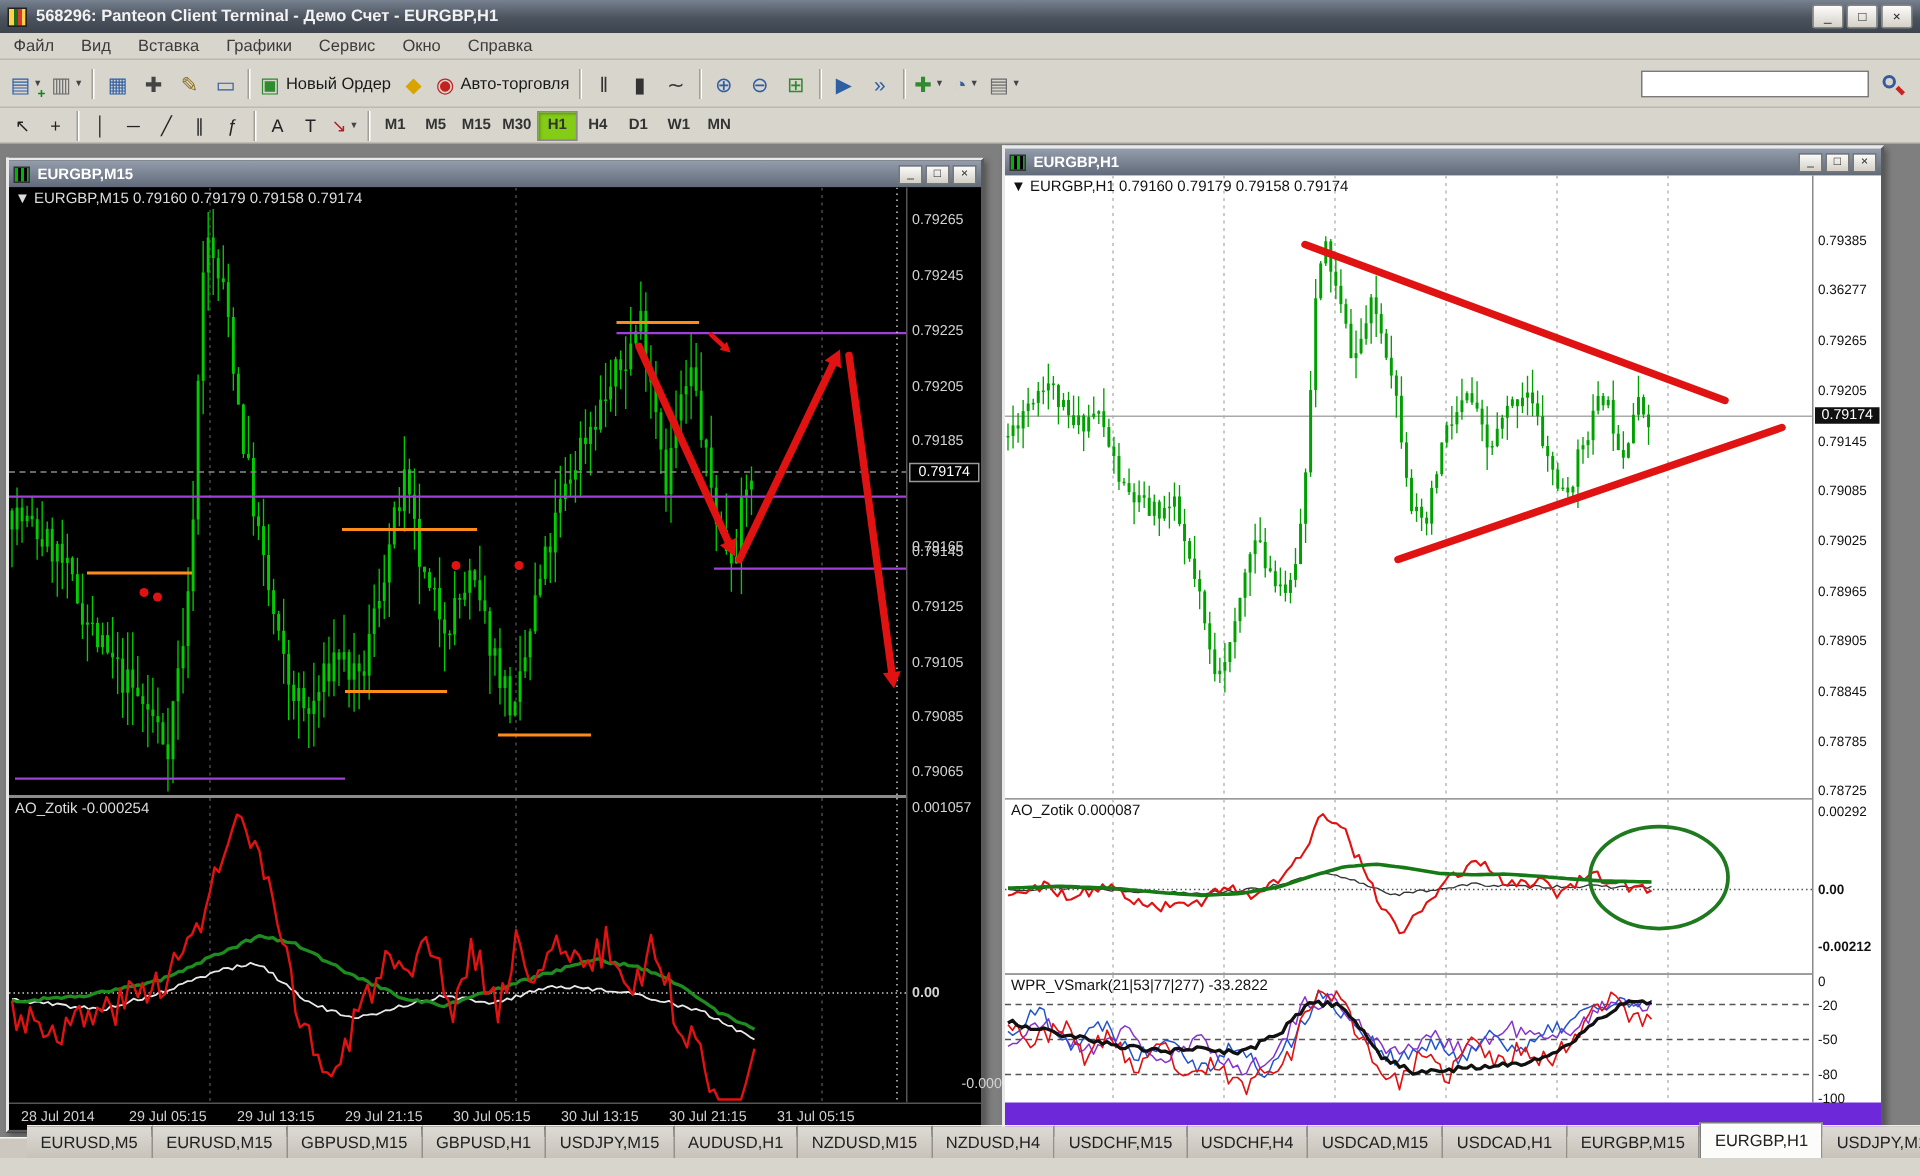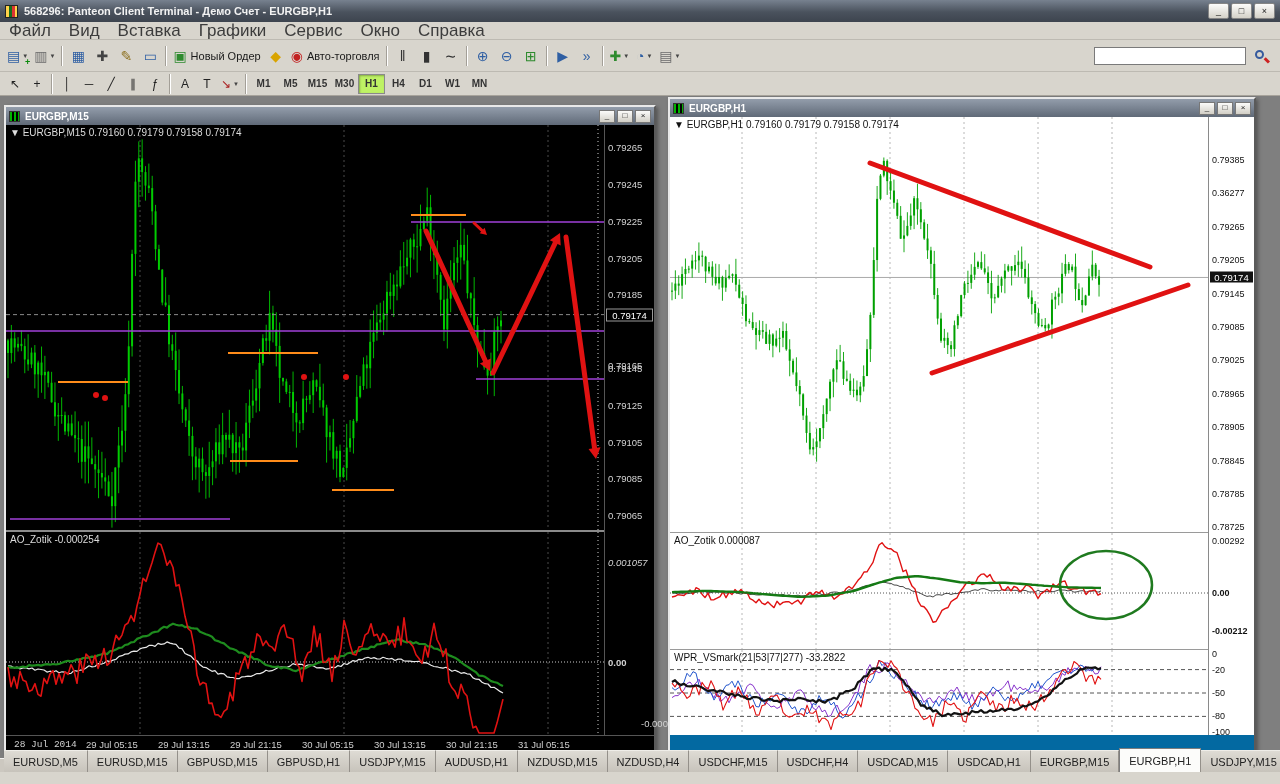--- a/index.html
+++ b/index.html
@@ -10,36 +10,36 @@
   
   .titlebar{position:absolute;left:0;top:0;width:1280px;height:22px;
     background:linear-gradient(#77818f,#4a525d 55%,#3d444e);
     display:flex;align-items:center;padding:0 5px;color:#f2f2f2;font-size:11px;font-weight:bold}
   .app-icon{width:13px;height:13px;margin-right:6px;border:1px solid #222;
     background:repeating-linear-gradient(90deg,#ffd24a 0 3px,#1a6e1a 3px 6px,#d33 6px 9px)}
   .win-btns{margin-left:auto;display:flex;gap:2px}
   .wbtn{width:21px;height:16px;background:linear-gradient(#fcfcfb,#d4d1c8);border:1px solid #858585;
     font-size:9px;line-height:13px;text-align:center;color:#222;border-radius:2px;padding:0}
   .menubar{position:absolute;left:0;top:22px;width:1280px;height:18px;background:#d8d5cd;
-    border-bottom:1px solid #bdbab2;display:flex;align-items:center;font-size:17px;color:#3c3c3c}
+    border-bottom:1px solid #bdbab2;display:flex;align-items:center;font-size:11px;color:#3c3c3c}
   .menu-item{padding:1px 9px}
   .toolbar{position:absolute;left:0;width:1280px;background:#d8d5cd;display:flex;align-items:center;padding:0 4px}
   #toolbar1{top:40px;height:32px;border-bottom:1px solid #bdbab2}
   #toolbar2{top:72px;height:24px;border-bottom:1px solid #a7a39b}
   .tbtn{height:24px;min-width:24px;display:flex;align-items:center;justify-content:center;
     background:transparent;border:1px solid transparent;border-radius:2px;position:relative;
     font-size:14px;padding:0 2px;color:#333}
   #toolbar2 .tbtn{height:20px;min-width:22px;font-size:12px}
   .tbtn .lbl{font-size:11px;color:#1a1a1a;margin-left:4px}
   .tbtn .dd{font-size:6px;color:#444;margin-left:2px}
   .tbtn .badge{position:absolute;right:0;bottom:0;font-size:9px;font-weight:bold;color:#0a8a0a}
   .tsep{width:2px;height:20px;margin:0 3px;border-left:1px solid #a39f97;border-right:1px solid #fff}
   .tf-btn{width:27px;height:20px;font-size:10px;font-weight:bold;color:#333;background:transparent;
     border:1px solid transparent;display:flex;align-items:center;justify-content:center;padding:0}
-  .tf-btn.active{background:#bef264;border:1px solid #8a8a8a;box-shadow:inset 1px 1px 2px rgba(0,0,0,.3)}
+  .tf-btn.active{background:#84cc16;border:1px solid #8a8a8a;box-shadow:inset 1px 1px 2px rgba(0,0,0,.3)}
   .search-wrap{margin-left:auto;display:flex;align-items:center;gap:4px;padding-right:4px}
   .search-input{width:152px;height:18px;border:1px solid #7a7a7a;background:#fff;font-size:11px;padding:0 4px;font-family:"Liberation Sans",sans-serif}
   .mag-btn{width:22px;height:20px;border:1px solid transparent;background:transparent;position:relative;padding:0}
   .mag-circle{position:absolute;left:4px;top:3px;width:9px;height:9px;border:2px solid #355a9e;border-radius:50%}
   .mag-handle{position:absolute;left:13px;top:12px;width:6px;height:2.5px;background:#c22;transform:rotate(45deg)}
 
   
   .mdi{position:absolute;left:0;top:96px;width:1280px;height:662px;background:#7f7f7f;overflow:hidden}
   .child{position:absolute;border:2px solid;border-color:#e9e9e9 #5a5a5a #5a5a5a #e9e9e9;background:#000;box-shadow:2px 2px 4px rgba(0,0,0,.35)}
   .child-titlebar{height:18px;background:linear-gradient(#939dab,#606a78);display:flex;align-items:center;padding:0 3px;color:#fff;font-size:10px;font-weight:bold}
@@ -76,21 +76,21 @@
   #R-div1{left:0;top:415px;width:584px;height:1px;background:#9a9a9a}
   #R-ao{left:0;top:416px;width:538px;height:116px;background:#fff}
   #R-div2{left:0;top:532px;width:584px;height:1px;background:#9a9a9a}
   #R-wpr{left:0;top:533px;width:538px;height:85px;background:#fff}
   #R-scale{left:538px;top:0;width:46px;height:618px;background:#fff;border-left:1px solid #8a8a8a;color:#111;font-size:9px}
   #R-axis{left:0;top:618px;width:584px;height:18px;background:#efede9;border-top:1px solid #8a8a8a;color:#111}
   #R-scale .price-tag{background:#111;border:none}
 
   
   .tabbar{position:absolute;left:0;top:758px;width:1280px;height:14px;background:#ccc8c0;
-    border-top:1px solid #f4f3f0;display:flex;align-items:flex-end;padding-left:4px}
+    border-top:1px solid #f4f3f0;display:flex;align-items:flex-end;padding-left:18px}
   .tab{height:22px;display:flex;align-items:center;padding:0 9px;font-size:11px;color:#222;
     background:linear-gradient(#dedbd4,#c7c3bb);border-right:1px solid #94908a;border-top:1px solid #efede8;white-space:nowrap}
   .tab.active{background:#fcfcfa;height:24px;border-top:1px solid #7d7d7d;border-left:1px solid #7d7d7d}
 </style>
 </head>
 <body>
 
 <div id="app">
 
   <div class="titlebar">
@@ -608,26 +608,26 @@
             <div class="scale-label" style="top: 95.729px;">0.79225</div>
             <div class="scale-label" style="top: 132.548px;">0.79205</div>
             <div class="scale-label" style="top: 169.367px;">0.79185</div>
             <div class="scale-label" style="top: 206.186px; margin-top: 34px;">0.79165</div>
             <div class="scale-label" style="top: 243.004px;">0.79145</div>
             <div class="scale-label" style="top: 279.823px;">0.79125</div>
             <div class="scale-label" style="top: 316.642px;">0.79105</div>
             <div class="scale-label" style="top: 353.461px;">0.79085</div>
             <div class="scale-label" style="top: 390.28px;">0.79065</div>
             <div class="price-tag" style="top: 189.617px;">0.79174</div>
-            <div class="scale-label" style="top: 437px; font-style: italic;">0.001057</div>
+            <div class="scale-label" style="top: 414px;">0.001057</div>
             <div class="scale-label zero" style="top: 537px;">0.00</div>
             <div class="scale-label" style="top: 597.885px; margin-left: 33px;">-0.00055</div>
           </div>
         <div class="axis" id="L-axis">
-            <div class="axis-label" style="left: 8px; font-family: Liberation Mono, monospace;">28 Jul 2014</div>
+            <div class="axis-label" style="left: 8px;">28 Jul 2014</div>
             <div class="axis-label" style="left: 80px;">29 Jul 05:15</div>
             <div class="axis-label" style="left: 152px;">29 Jul 13:15</div>
             <div class="axis-label" style="left: 224px;">29 Jul 21:15</div>
             <div class="axis-label" style="left: 296px;">30 Jul 05:15</div>
             <div class="axis-label" style="left: 368px;">30 Jul 13:15</div>
             <div class="axis-label" style="left: 440px;">30 Jul 21:15</div>
             <div class="axis-label" style="left: 512px;">31 Jul 05:15</div>
           </div>
       </div>
     </div>
@@ -635,21 +635,21 @@
     <div class="child" id="rightwin">
       <div class="child-titlebar">
         <span class="child-icon"></span>
         <span>EURGBP,H1</span>
         <span class="cwin-btns">
           <button class="cbtn">_</button>
           <button class="cbtn">□</button>
           <button class="cbtn">×</button>
         </span>
       </div>
-      <div class="child-client" style="background:#0369a1">
+      <div class="child-client" style="background:#6d28d9">
         <div class="pane" id="R-main">
           <svg id="R-main-svg" width="538" height="415">
               <line x1="72" y1="0" x2="72" y2="415" stroke="#b8b8b8" stroke-dasharray="2,3"></line>
               <line x1="146" y1="0" x2="146" y2="415" stroke="#b8b8b8" stroke-dasharray="2,3"></line>
               <line x1="220" y1="0" x2="220" y2="415" stroke="#b8b8b8" stroke-dasharray="2,3"></line>
               <line x1="294" y1="0" x2="294" y2="415" stroke="#b8b8b8" stroke-dasharray="2,3"></line>
               <line x1="368" y1="0" x2="368" y2="415" stroke="#b8b8b8" stroke-dasharray="2,3"></line>
               <line x1="442" y1="0" x2="442" y2="415" stroke="#b8b8b8" stroke-dasharray="2,3"></line>
               <line x1="0" y1="160.46770601336587" x2="538" y2="160.46770601336587" stroke="#aaaaaa" stroke-width="1"></line>
               <line x1="2" y1="165.38811982588805" x2="2" y2="183.31142527586601" stroke="#00A000" stroke-width="0.9"></line>

